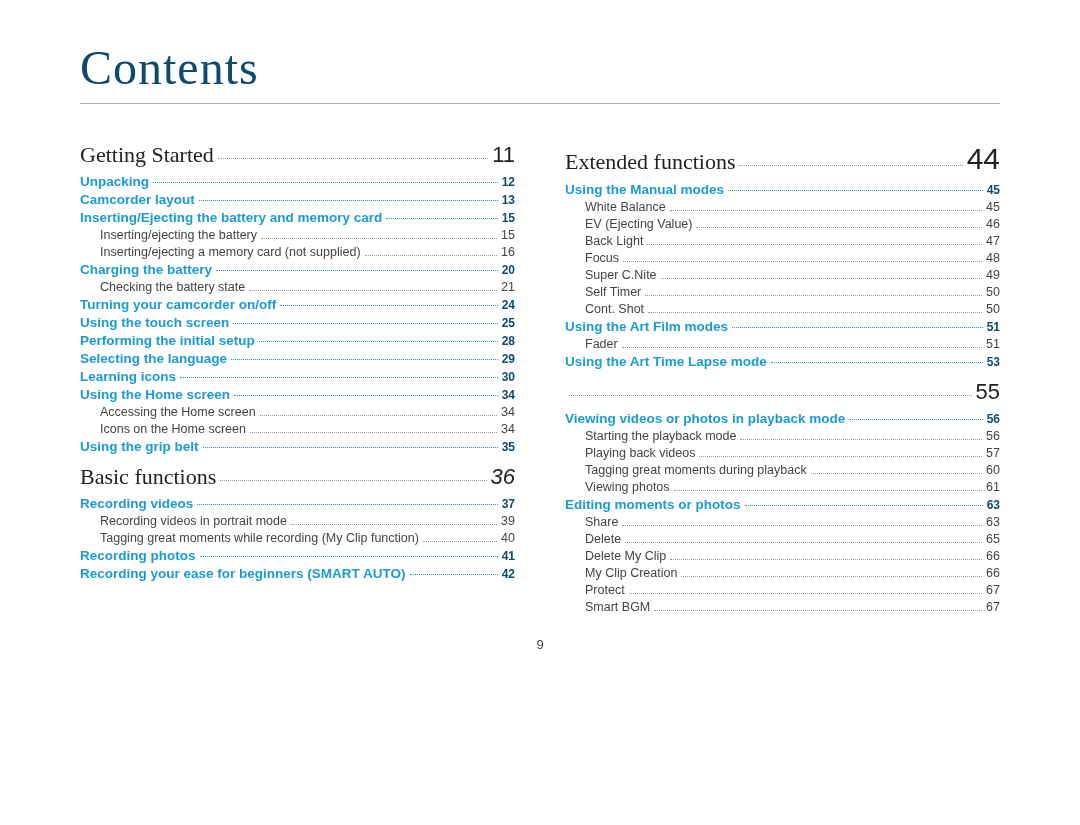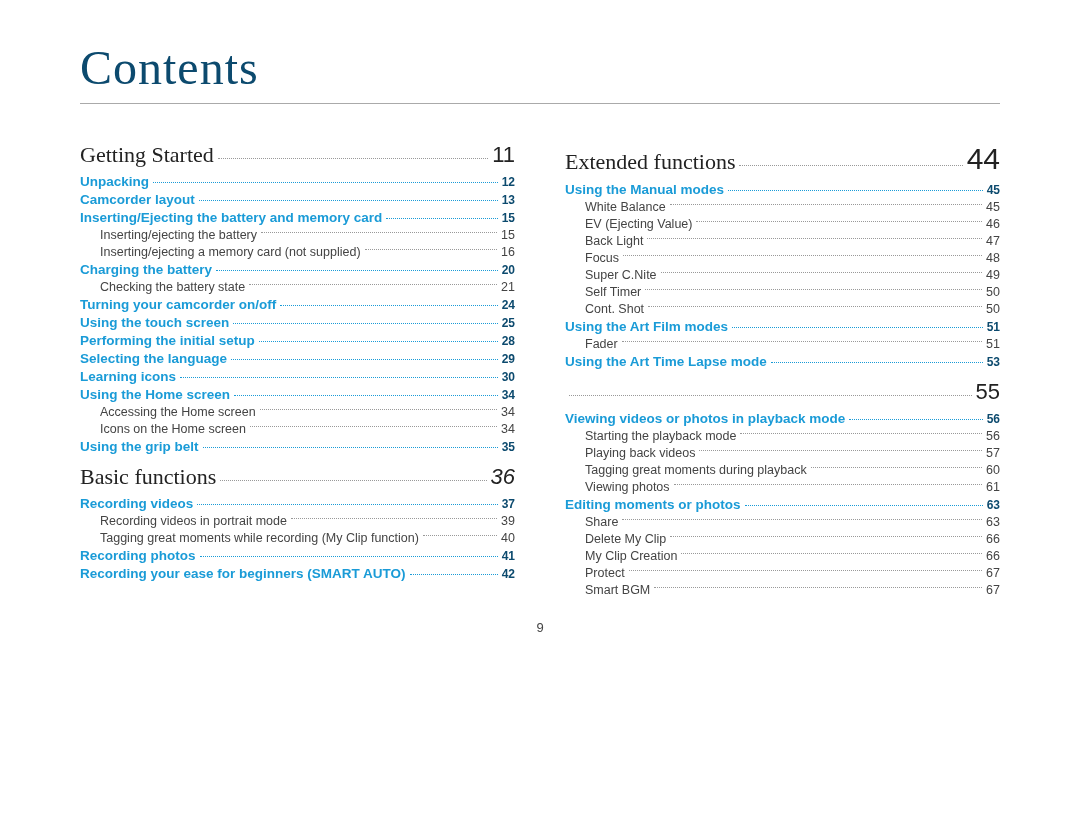--- a/index.html
+++ b/index.html
@@ -93,21 +93,21 @@
     .toc-link .page-num {
       color: #0c4a6e;
       font-size: 12px;
     }
 
     .toc-sub {
       color: #444;
       font-size: 12.5px;
       display: flex;
       justify-content: space-between;
-      align-items: center;
+      align-items: flex-end;
       margin-bottom: 3px;
       padding-left: 20px;
     }
 
     .toc-sub .dots {
       flex: 1;
       border-bottom: 1px dotted #999;
       margin: 0 4px;
       position: relative;
       bottom: 3px;
@@ -350,20 +350,25 @@
           <span>Editing moments or photos</span>
           <span class="dots"></span>
           <span class="page-num">63</span>
         </div>
         <div class="toc-sub">
           <span>Share</span>
           <span class="dots"></span>
           <span class="page-num">63</span>
         </div>
         <div class="toc-sub">
+          <span>Delete</span>
+          <span class="dots"></span>
+          <span class="page-num">65</span>
+        </div>
+        <div class="toc-sub">
           <span>Delete My Clip</span>
           <span class="dots"></span>
           <span class="page-num">66</span>
         </div>
         <div class="toc-sub">
           <span>My Clip Creation</span>
           <span class="dots"></span>
           <span class="page-num">66</span>
         </div>
         <div class="toc-sub">

